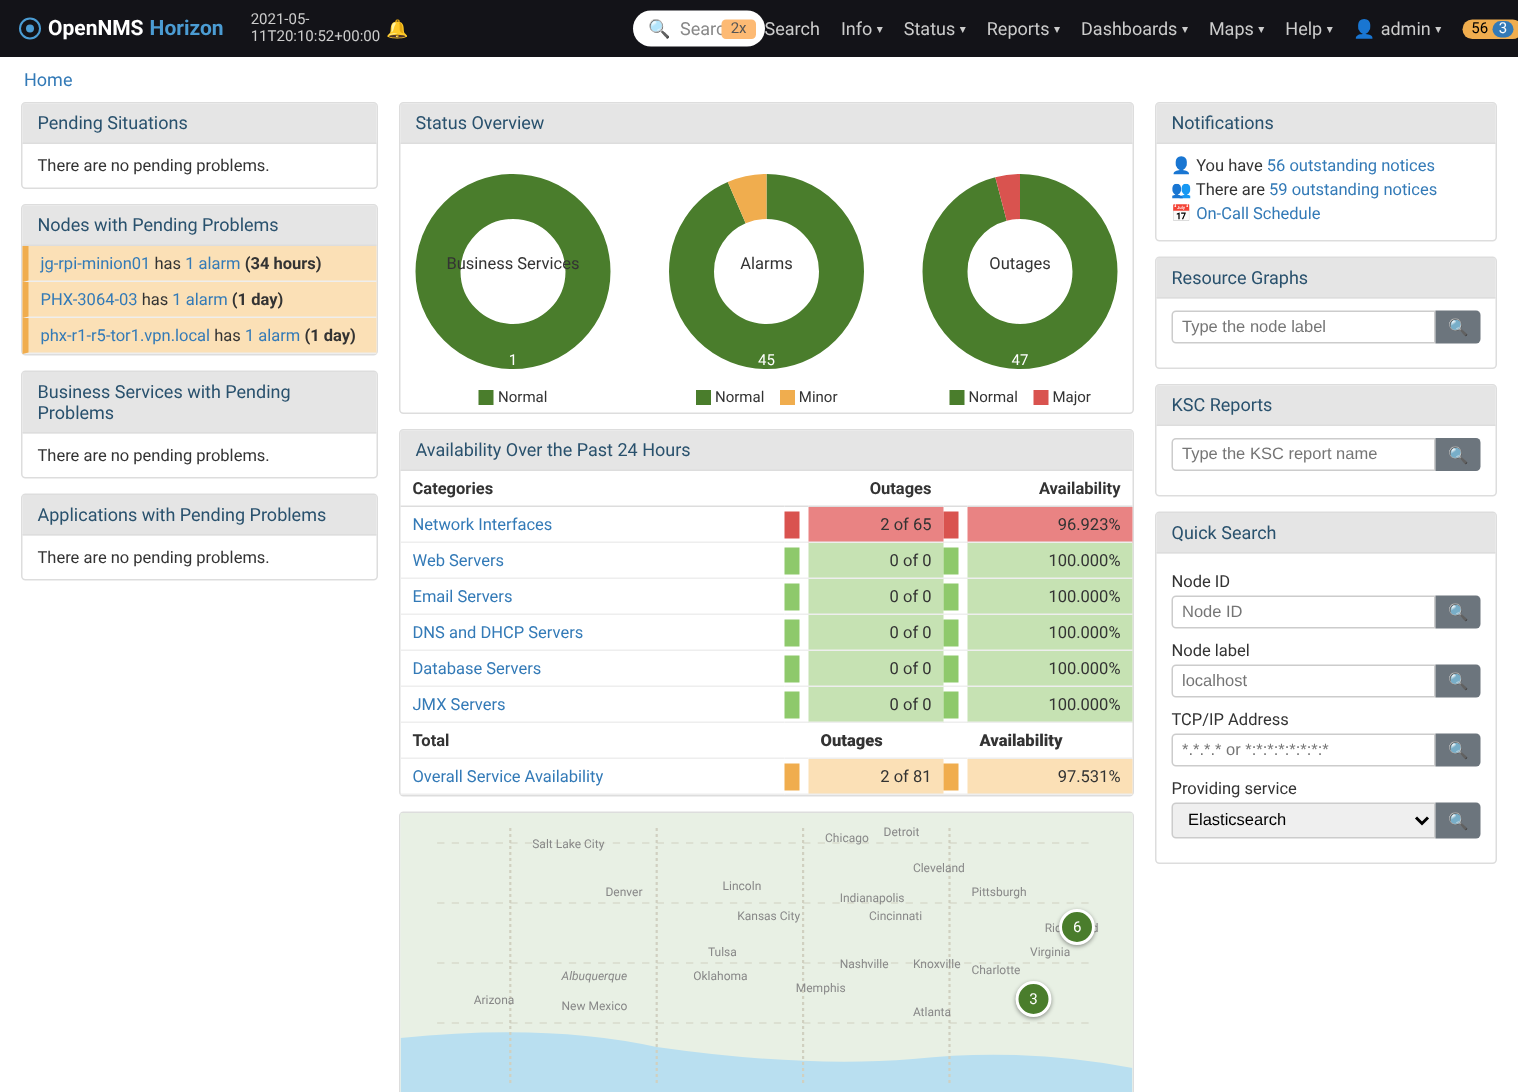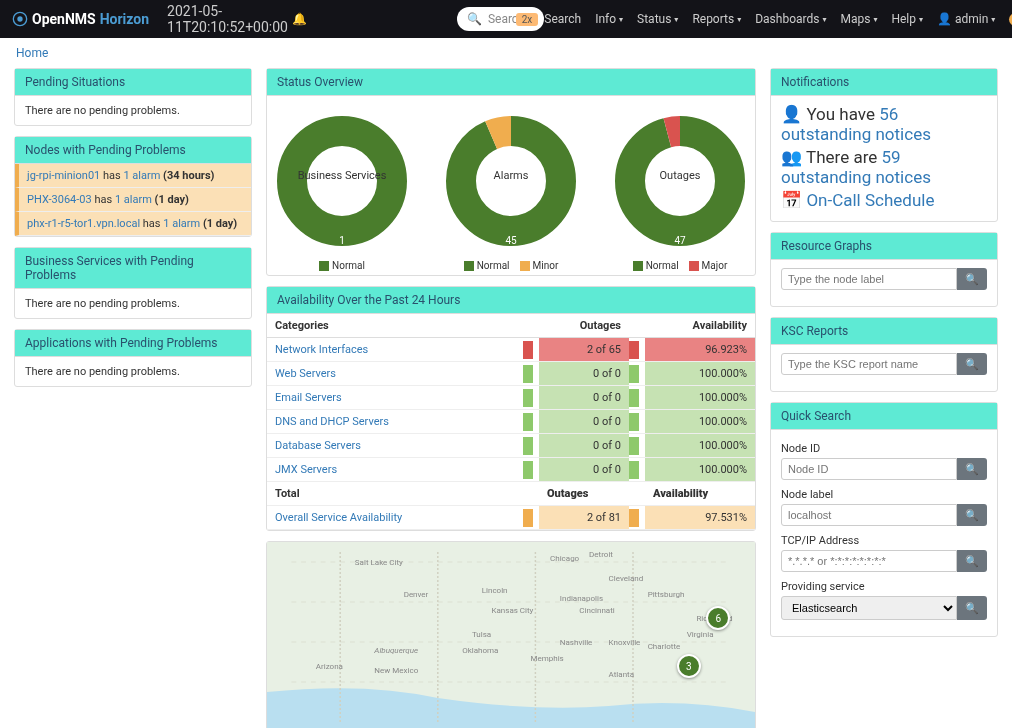--- a/index.html
+++ b/index.html
@@ -1,38 +1,38 @@
 <!DOCTYPE html>
 <html><head>
 <meta charset="utf-8">
 <style>
 * { margin: 0; padding: 0; box-sizing: border-box; }
 body { font-family: -apple-system, BlinkMacSystemFont, "Segoe UI", Roboto, Helvetica, Arial, sans-serif; background: #fff; font-size: 12px; color: #333; }
 .navbar { background: #131318; color: #ddd; height: 38px; display: flex; align-items: center; padding: 0 12px; }
 .navbar .logo { display: flex; align-items: center; gap: 4px; font-weight: bold; font-size: 14px; }
 .navbar .logo .brand1 { color: #fff; }
 .navbar .logo .brand2 { color: #4b9cd3; }
-.navbar .timestamp { margin-left: 18px; color: #ccc; font-size: 14px; }
+.navbar .timestamp { margin-left: 18px; color: #ccc; font-size: 10px; }
 .navbar .alertdot { color:#c33; margin-left:4px;}
 .navbar .search { margin-left: 150px; background: #fff; border-radius: 18px; height: 24px; width: 220px; display: flex; align-items: center; padding: 0 10px; color: #888; position: relative;}
 .navbar .search .mag { margin-right: 6px; }
 .navbar .search .badge2x { position:absolute; right:6px; background:#fdba74; border-radius:3px; font-size:10px; padding:1px 6px; color:#555;}
 .navbar .menu { margin-left: auto; display: flex; gap: 14px; align-items: center; font-size: 12px; }
 .navbar .menu .item { color: #ccc; cursor: pointer; display:flex; align-items:center; gap:3px;}
 .navbar .caret { font-size:8px; }
 .navbar .pill { background: #f0ad4e; color: #000; border-radius: 10px; padding: 1px 6px; font-size: 10px; display:inline-flex; align-items:center;}
 .navbar .pill .blue{ background:#337ab7; color:#fff; border-radius:10px; padding:0 4px; margin-left:3px;}
 .breadcrumb { padding: 8px 16px; font-size: 12px; }
 .breadcrumb a { color: #337ab7; text-decoration: none; }
 .container { display: flex; gap: 14px; padding: 0 14px 14px 14px; }
 .col-left { width: 238px; flex:none; }
 .col-mid { flex: 1; min-width:0;}
 .col-right { width: 228px; flex:none;}
 .panel { border: 1px solid #ddd; border-radius: 3px; margin-bottom: 10px; background:#fff;}
-.panel-heading { background: #5eead4; padding: 6px 10px; font-size: 12px; color:#29516d; border-bottom:1px solid #ddd;}
+.panel-heading { background: #e5e5e5; padding: 6px 10px; font-size: 12px; color:#29516d; border-bottom:1px solid #ddd;}
 .panel-body { padding: 8px 10px; font-size: 11px; }
 .panel-body .row { padding: 4px 0; }
 .panel-body a { color:#337ab7; text-decoration:none;}
 .alert-row { background:#fbe0b6; border-left:4px solid #f0ad4e; padding:5px 8px; font-size:11px; border-bottom:1px solid #eee;}
 .alert-row a{ color:#337ab7; text-decoration:none;}
 .status-overview { display:flex; justify-content:space-between; padding:10px 0 4px 0;}
 .donut-wrap { text-align:center; }
 .donut { width:150px; height:150px; position:relative;}
 .donut svg { transform: rotate(-90deg);}
 .donut .label { position:absolute; top:42%; left:0; right:0; font-size:11px; color:#333;}
@@ -48,21 +48,21 @@
 .red-cell { background:#e98383; text-align:right;}
 .yellow-cell { background:#fbe0b6; text-align:right;}
 .prog-cell { width:12px; padding:0 !important;}
 .prog-bar { width:10px; height:18px; }
 .map { background:#e8f0e4; height:200px; position:relative; overflow:hidden;}
 .map-marker { position:absolute; width:24px; height:24px; border-radius:50%; color:#fff; display:flex; align-items:center; justify-content:center; font-size:10px; border:2px solid #fff; box-shadow:0 1px 3px rgba(0,0,0,.4);}
 .input-group { display:flex; margin-bottom:8px;}
 .input-group input, .input-group select { flex:1; border:1px solid #ccc; padding:4px 6px; font-size:11px; border-radius:3px 0 0 3px;}
 .input-group .btn { background:#6c757d; color:#fff; border:none; padding:4px 8px; border-radius:0 3px 3px 0; cursor:pointer; font-size:11px;}
 .qlabel { font-size:11px; margin-bottom:3px; margin-top:4px;}
-.notif-line { font-size:17px; margin-bottom:3px;}
+.notif-line { font-size:11px; margin-bottom:3px;}
 .notif-line a{ color:#337ab7; text-decoration:none;}
 .logoicon { width:16px; height:16px; display:inline-block;}
 .map svg { width:100%; height:100%;}
 </style>
 </head>
 <body>
 
 <div class="navbar">
   <div class="logo">
     <svg class="logoicon" viewBox="0 0 24 24">

